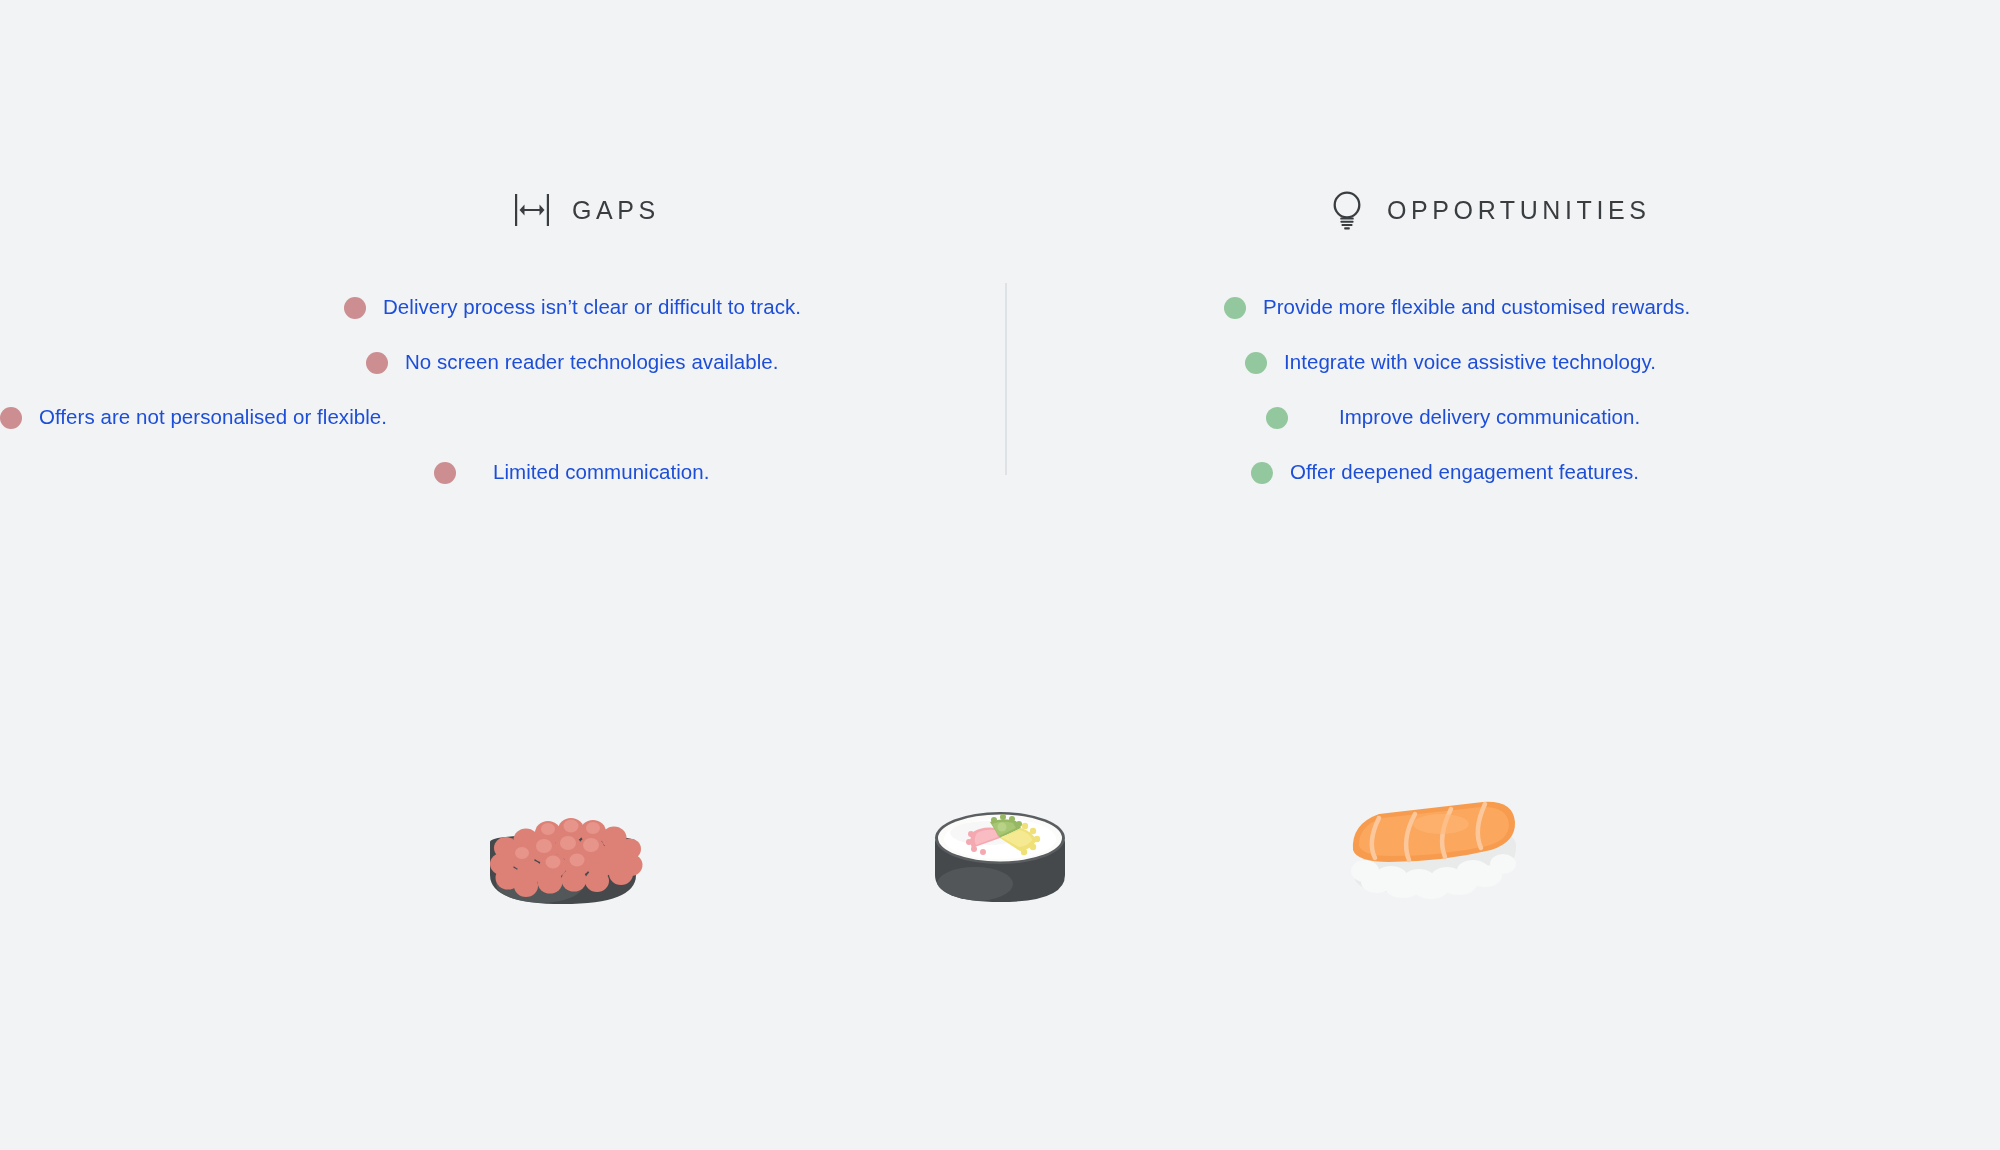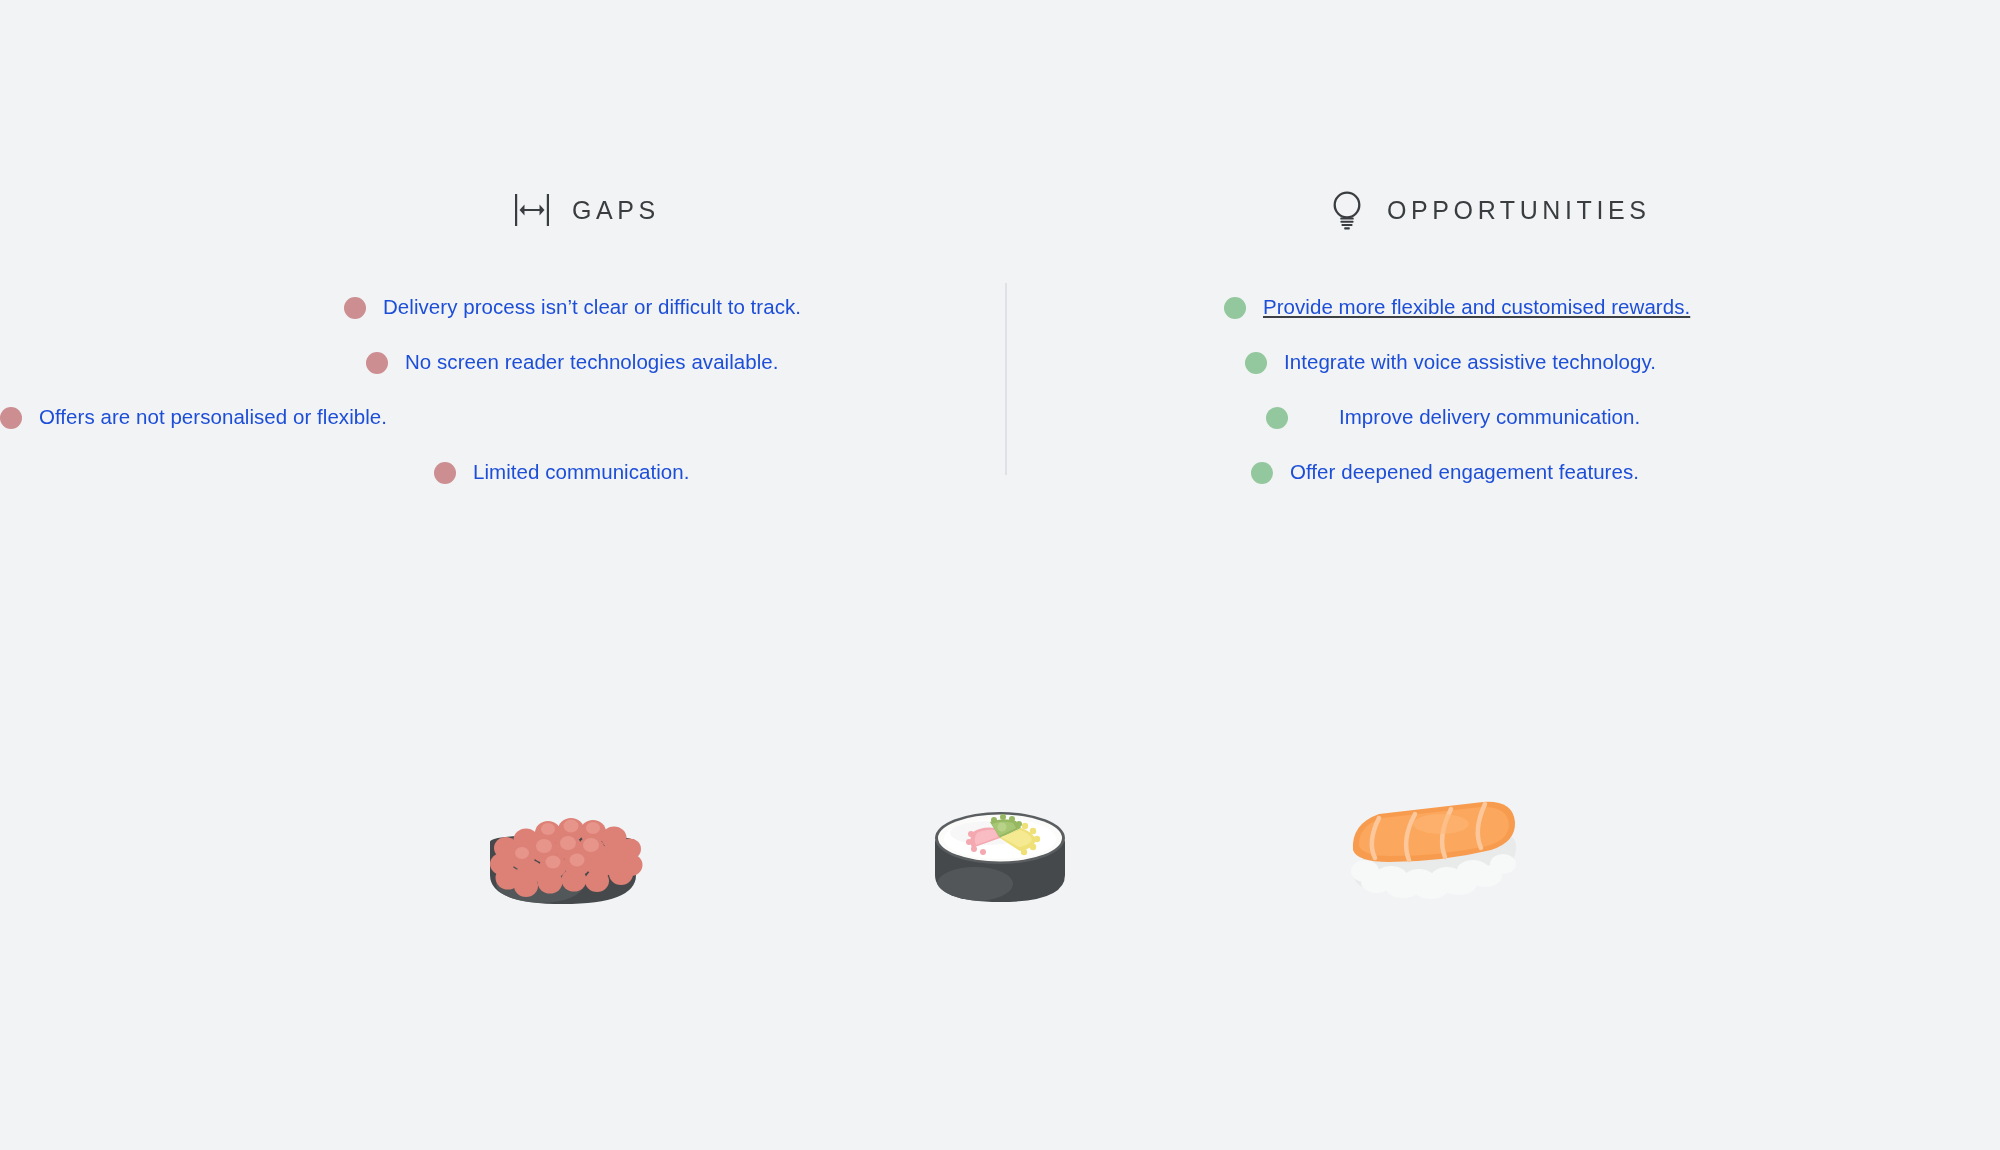--- a/index.html
+++ b/index.html
@@ -102,24 +102,24 @@
     color: #1d4ed8;
     white-space: nowrap;
     margin-left: 17px;
     letter-spacing: 0.05px;
   }
 
   
   .list.gaps .list-item:nth-child(1) { padding-left: 344px; }
   .list.gaps .list-item:nth-child(2) { padding-left: 366px; }
   .list.gaps .list-item:nth-child(3) { }
-  .list.gaps .list-item:nth-child(4) { padding-left: 434px; }
-
-  
-  .list.opportunities .list-item:nth-child(1) { padding-left: 224px; text-decoration: underline; }
+  .list.gaps .list-item:nth-child(4) { padding-left: 434px; gap: 20px; }
+
+  
+  .list.opportunities .list-item:nth-child(1) { padding-left: 224px; }
   .list.opportunities .list-item:nth-child(2) { padding-left: 245px; }
   .list.opportunities .list-item:nth-child(3) { padding-left: 266px; gap: 34px; }
   .list.opportunities .list-item:nth-child(4) { padding-left: 251px; }
 
   
   .sushi-row {
     position: absolute;
     top: 780px;
     left: 0;
     width: 2000px;

